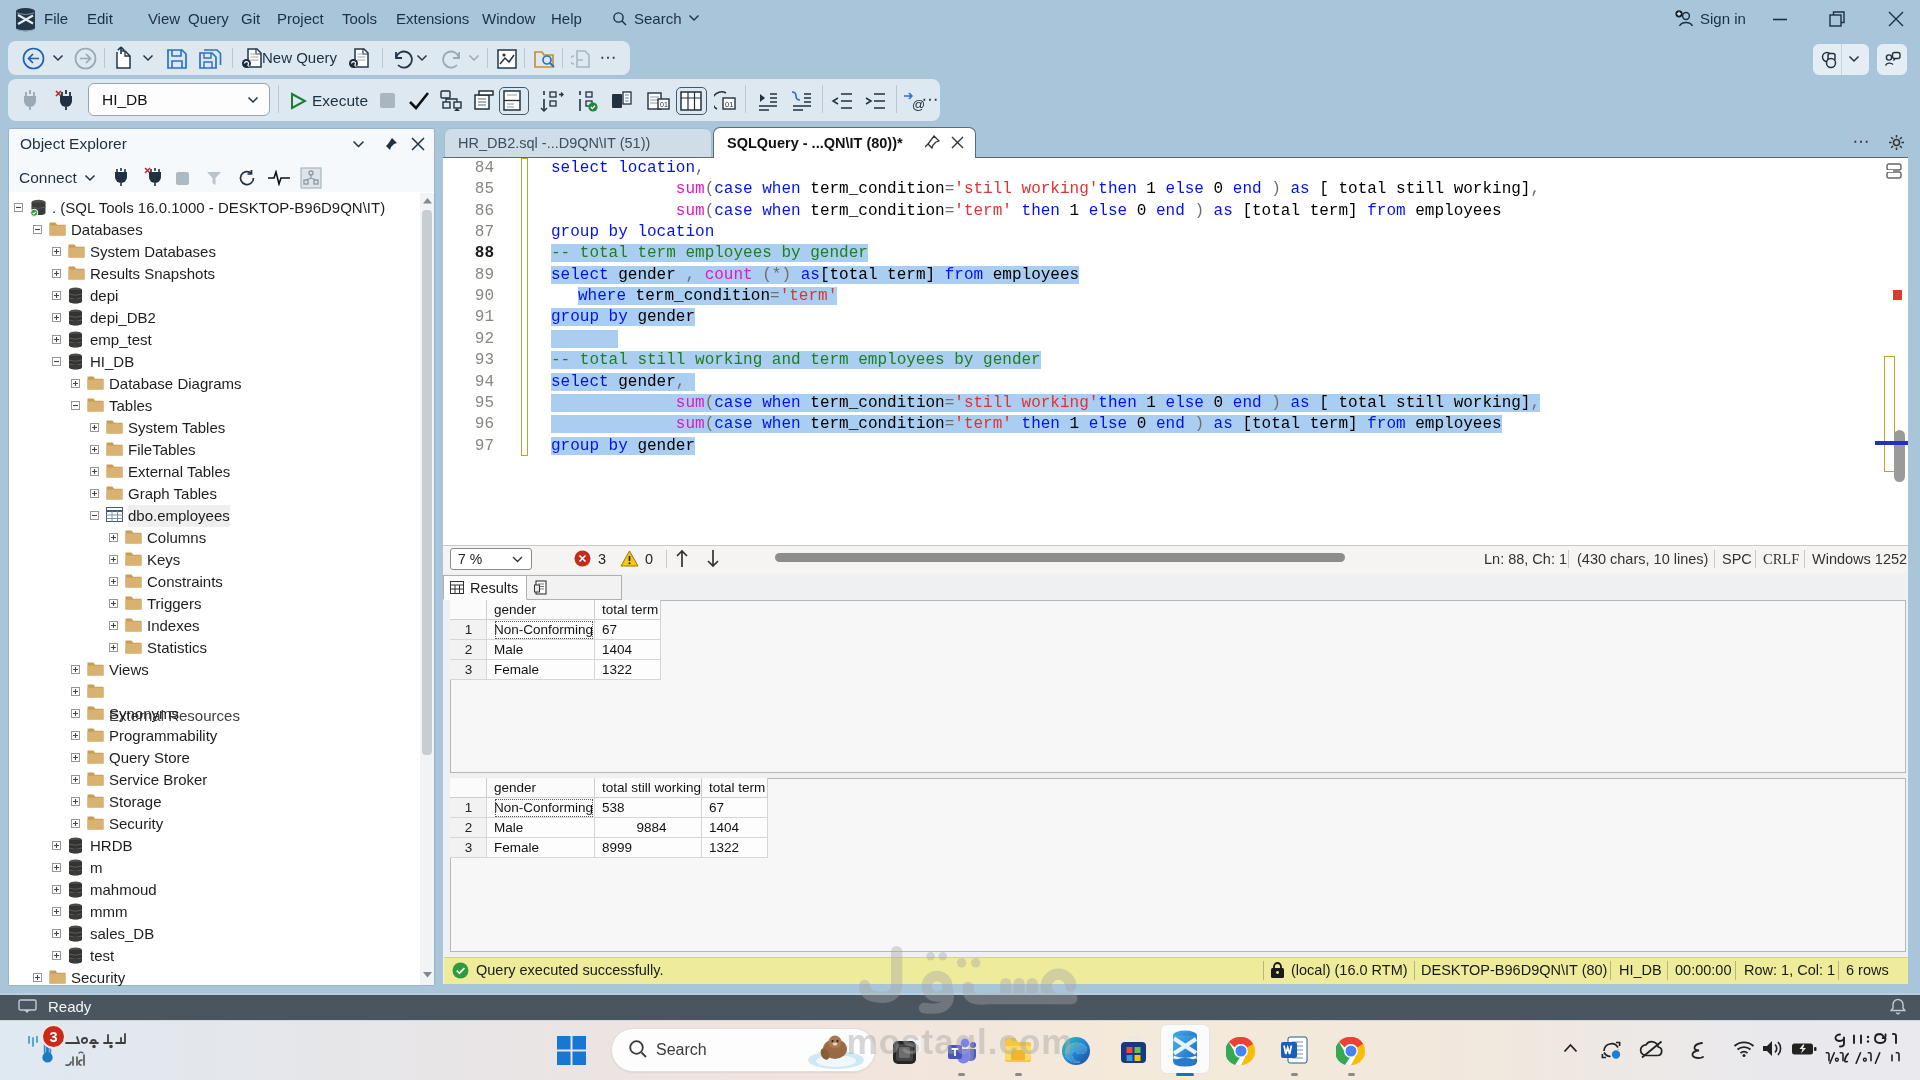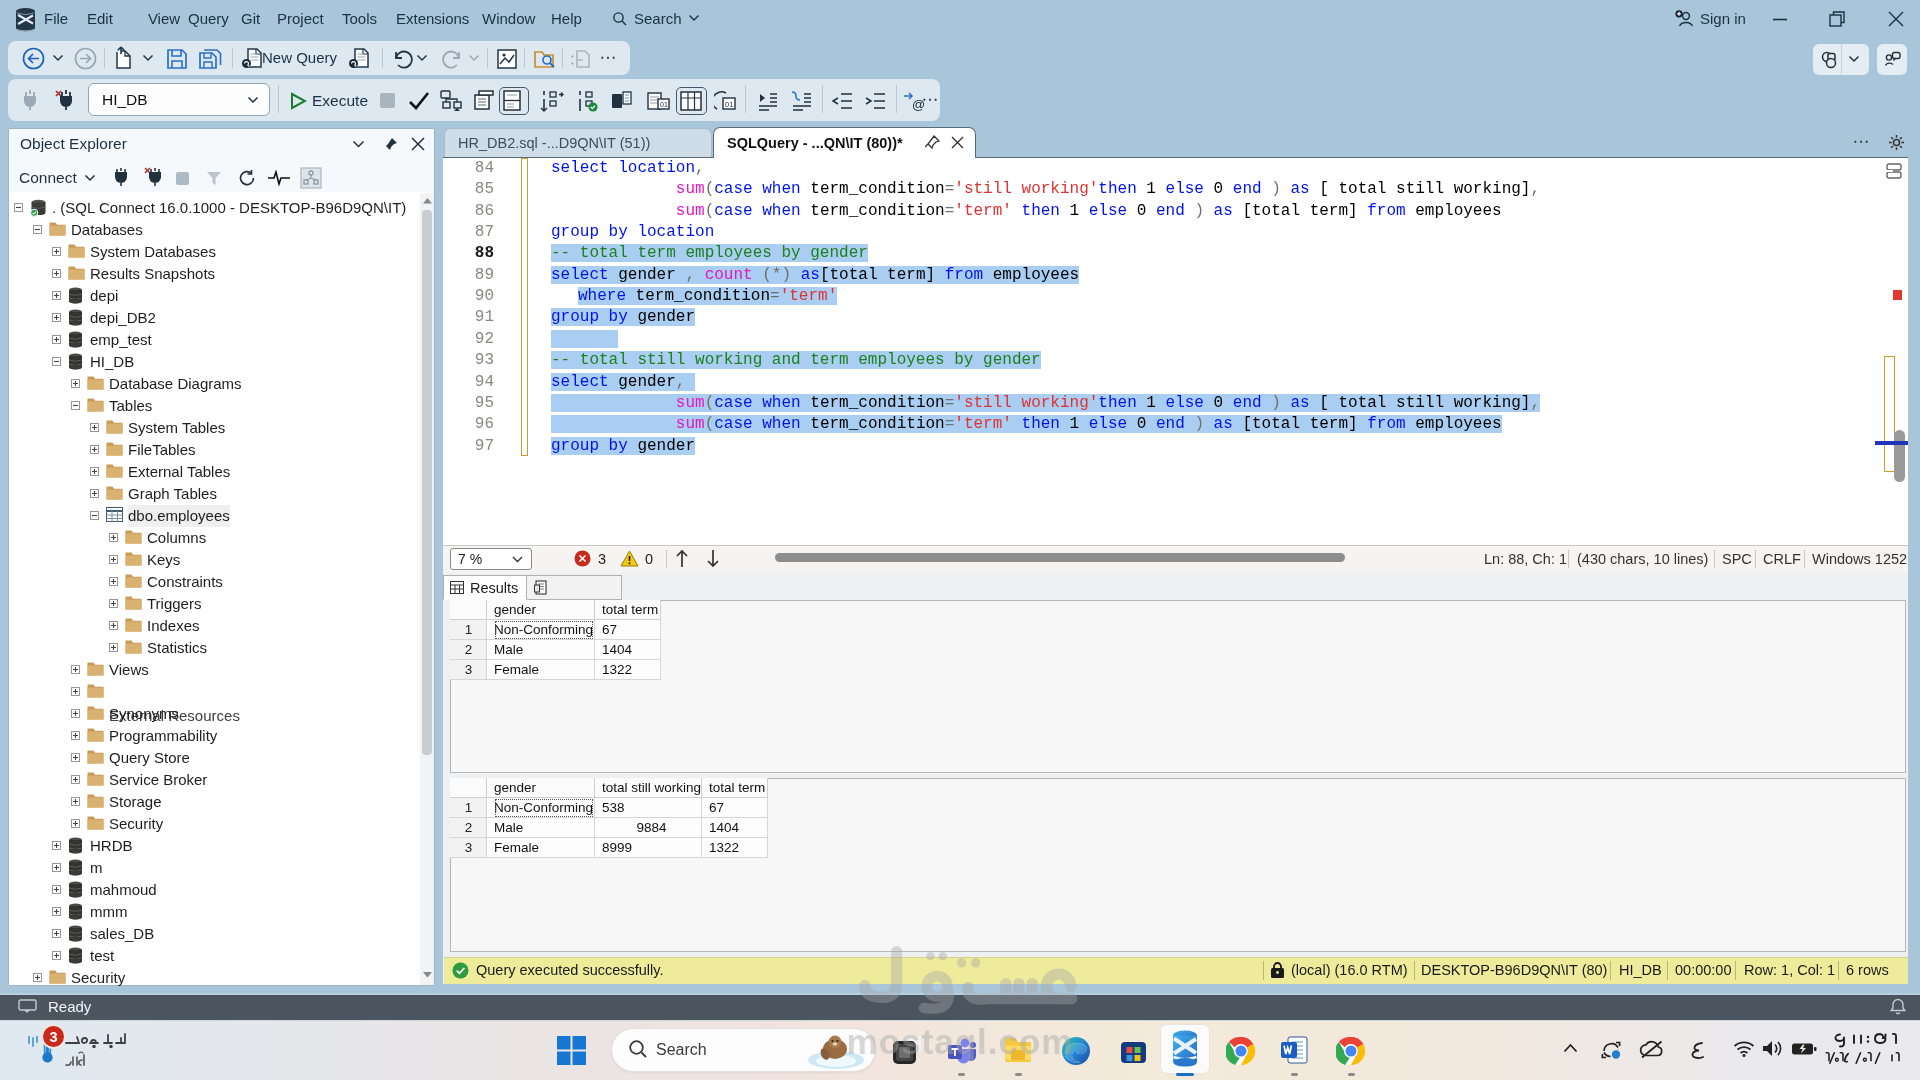--- a/index.html
+++ b/index.html
@@ -305,21 +305,21 @@
     </svg>
 <div class="abs" style="left:30px;top:199px;height:18px;">
       <svg width="18" height="18" viewBox="0 0 18 18">
         <ellipse cx="8.5" cy="3.4" rx="7" ry="2.6" fill="#50504e"></ellipse>
         <path d="M1.5 3.4 v10 q0 2.6 7 2.6 t7 -2.6 v-10" fill="#3a3a38"></path>
         <path d="M1.5 8 q7 2.8 14 0" stroke="#5c5c5a" stroke-width="1" fill="none"></path>
         <circle cx="4.2" cy="13.8" r="3.6" fill="#2ea043" stroke="#fff" stroke-width="1"></circle>
         <path d="M2.6 13.8 l1.2 1.2 2 -2.2" stroke="#fff" stroke-width="1.1" fill="none"></path>
       </svg>
     </div>
-<div class="abs" style="left:52px;top:197px;height:22px;line-height:22px;font-size:15px;color:#1e1e1e;white-space:nowrap;">. (SQL Connect 16.0.1000 - DESKTOP-B96D9QN\IT)</div>
+<div class="abs" style="left:52px;top:197px;height:22px;line-height:22px;font-size:15px;color:#1e1e1e;white-space:nowrap;">. (SQL Tools 16.0.1000 - DESKTOP-B96D9QN\IT)</div>
 <svg class="abs" style="left:33px;top:225px" width="9" height="9" viewBox="0 0 9 9">
       <rect x="0.5" y="0.5" width="8" height="8" fill="#fff" stroke="#969696"></rect>
       <path d="M2 4.5 h5" stroke="#444" stroke-width="1.1"></path>
     </svg>
 <div class="abs" style="left:49px;top:221px;height:18px;">
       <svg width="17" height="15" viewBox="0 0 17 15">
         <path d="M0.5 1.5 h6 l1.6 2.2 H16.5 v10.8 H0.5 z" fill="#c89c58"></path>
         <path d="M0.5 4.6 h16 V14.5 H0.5 z" fill="#d9b271"></path>
       </svg>
     </div>
@@ -809,21 +809,21 @@
 <svg class="abs" style="left:706px;top:549px" width="14" height="19" viewBox="0 0 14 19">
       <path d="M7 1 V17 M2 12 l5 5 5 -5" fill="none" stroke="#333" stroke-width="1.7"></path>
     </svg>
 <div class="abs" style="left:775px;top:553px;width:570px;height:9px;background:#8d8d8d;border-radius:4.5px;"></div>
 <div class="abs" style="left:1484px;top:548px;width:78px;height:22px;font-size:14.5px;color:#333;line-height:22px;text-align:left;font-weight:normal;white-space:nowrap;">Ln: 88, Ch: 1</div>
 <div class="abs" style="left:1568px;top:550px;width:1px;height:18px;background:#c9c9c9;"></div>
 <div class="abs" style="left:1577px;top:548px;width:130px;height:22px;font-size:14.5px;color:#333;line-height:22px;text-align:left;font-weight:normal;white-space:nowrap;">(430 chars, 10 lines)</div>
 <div class="abs" style="left:1714px;top:550px;width:1px;height:18px;background:#c9c9c9;"></div>
 <div class="abs" style="left:1722px;top:548px;width:30px;height:22px;font-size:14.5px;color:#333;line-height:22px;text-align:left;font-weight:normal;white-space:nowrap;">SPC</div>
 <div class="abs" style="left:1755px;top:550px;width:1px;height:18px;background:#c9c9c9;"></div>
-<div class="abs" style="left:1763px;top:548px;width:38px;height:22px;font-size:14.5px;color:#333;line-height:22px;text-align:left;font-weight:normal;white-space:nowrap;">CRLF</div>
+<div class="abs" style="left:1763px;top:548px;width:38px;height:22px;font-size:14.5px;color:#333;line-height:22px;text-align:left;font-weight:normal;white-space:nowrap;font-family:Liberation Serif, serif;">CRLF</div>
 <div class="abs" style="left:1804px;top:550px;width:1px;height:18px;background:#c9c9c9;"></div>
 <div class="abs" style="left:1812px;top:548px;width:98px;height:22px;font-size:14.5px;color:#333;line-height:22px;text-align:left;font-weight:normal;white-space:nowrap;">Windows 1252</div>
 <div class="abs" style="left:443px;top:573px;width:1465px;height:411px;background:#eef0f2;"></div>
 <div class="abs" style="left:443px;top:575px;width:84px;height:25px;background:#ffffff;border:1px solid #b0b0b0;border-bottom:1px solid #fff;"></div>
 <svg class="abs" style="left:450px;top:581px" width="14" height="13" viewBox="0 0 14 13">
       <rect x="0.5" y="0.5" width="13" height="12" fill="none" stroke="#333" stroke-width="1"></rect>
       <path d="M0.5 4 h13 M5 4 v8.5 M9.5 4 v8.5 M0.5 8 h13" stroke="#333" stroke-width="1"></path>
     </svg>
 <div class="abs" style="left:470px;top:576px;width:50px;height:24px;font-size:14.5px;color:#1a1a1a;line-height:24px;text-align:left;font-weight:normal;white-space:nowrap;">Results</div>
 <div class="abs" style="left:527px;top:575px;width:95px;height:25px;background:#f2f2f2;border:1px solid #b0b0b0;border-left:none;"></div>

